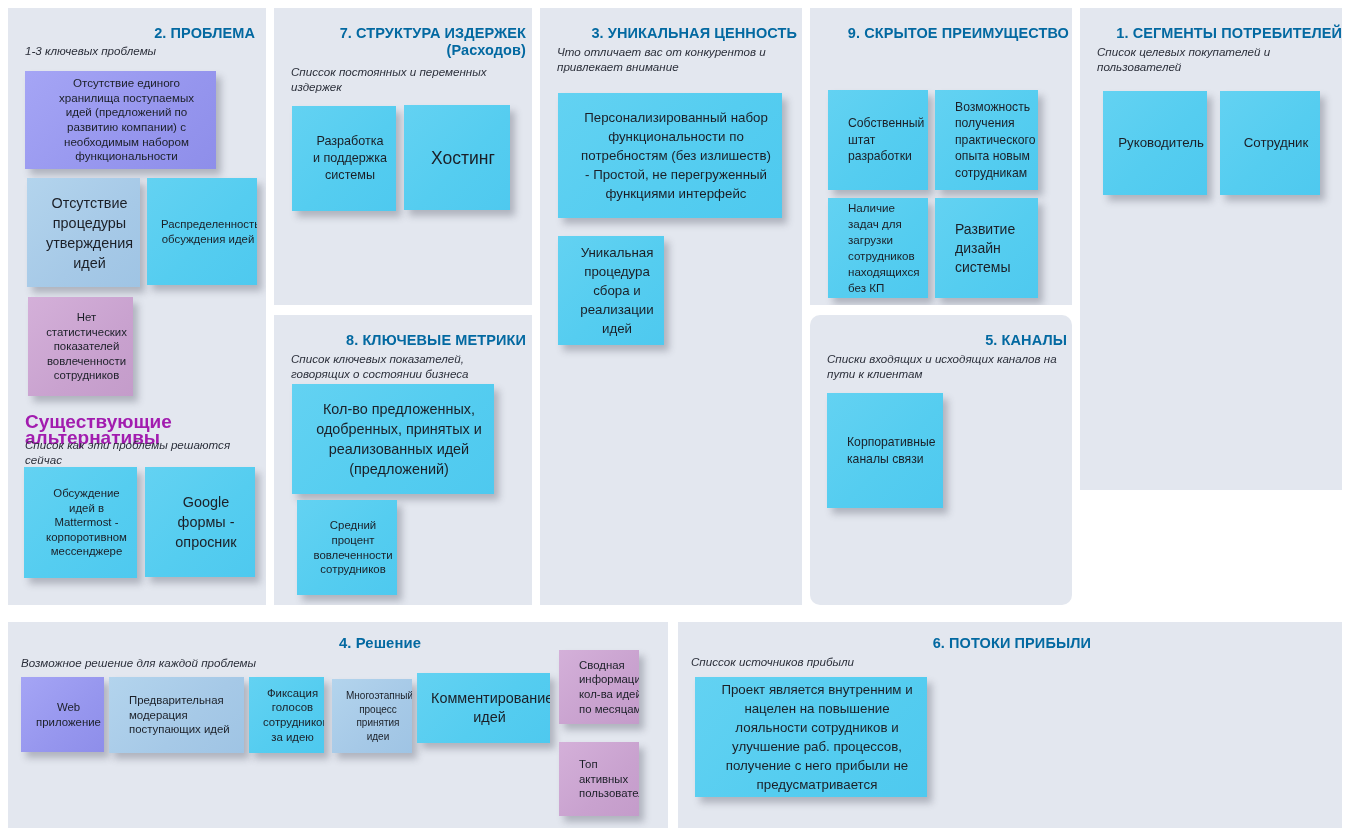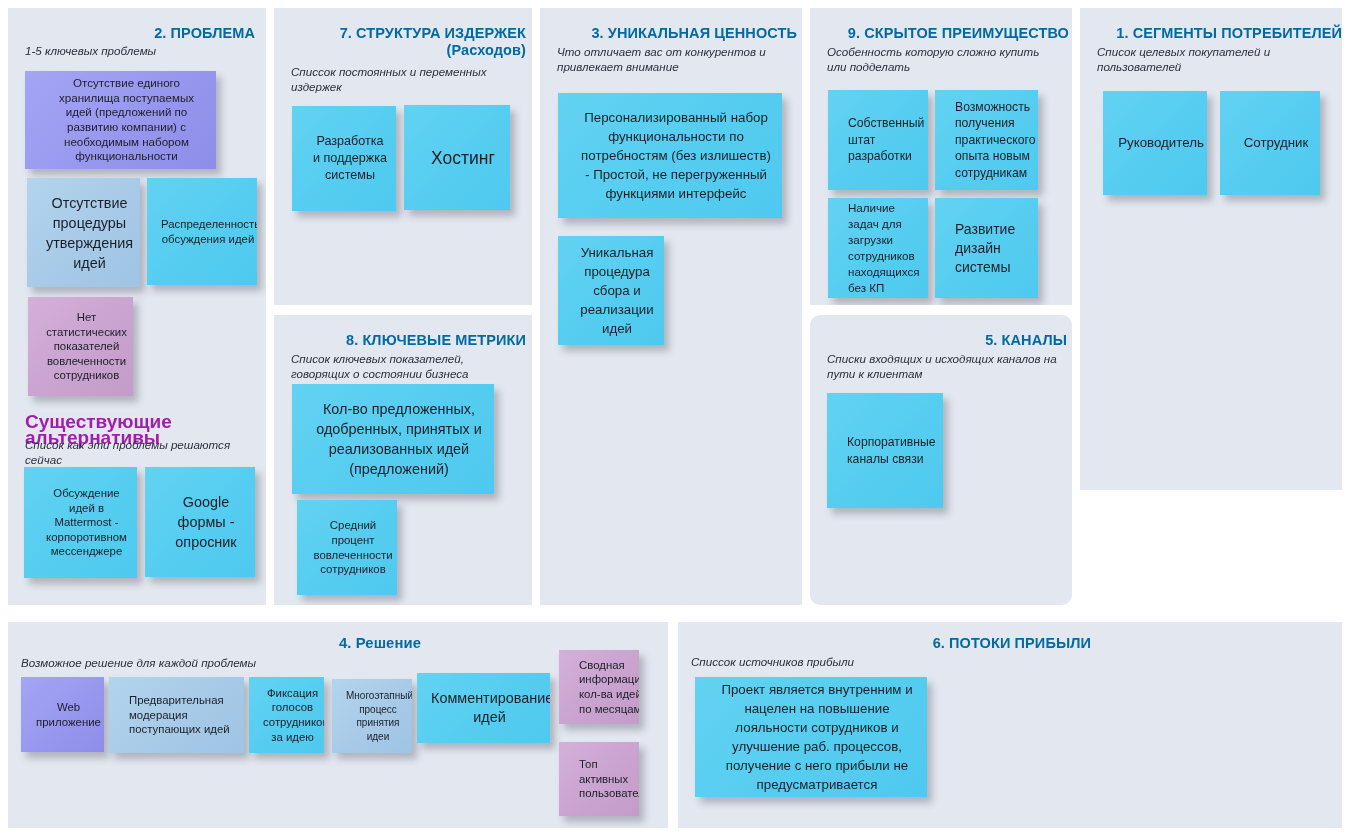--- a/index.html
+++ b/index.html
@@ -68,21 +68,21 @@
   .c-purple{ background: linear-gradient(135deg,#a5a5f5 0%,#9696ee 60%,#8e8eea 100%); }
   .c-mauve { background: linear-gradient(135deg,#d4b0d9 0%,#c9a2cf 60%,#c49cca 100%); }
 </style>
 </head>
 <body>
 
 <div id="board">
 
   <div class="panel" style="left:8px; top:8px; width:258px; height:597px;">
     <div class="panel-title" style="left:17px; top:17px; width:230px;">2. ПРОБЛЕМА</div>
-    <div class="panel-sub" style="left:17px; top:36px; width:230px;">1-5 ключевых проблемы</div>
+    <div class="panel-sub" style="left:17px; top:36px; width:230px;">1-3 ключевых проблемы</div>
 
     <div class="note c-purple n-center" style="left:17px; top:63px; width:191px; height:98px; font-size:11.6px; line-height:14.6px;">
       <span>Отсутствие единого хранилища поступаемых идей (предложений по развитию компании) с необходимым набором функциональности</span>
     </div>
 
     <div class="note c-blue n-center" style="left:19px; top:170px; width:113px; height:109px; font-size:14.4px; line-height:20px;">
       <span>Отсутствие процедуры утверждения идей</span>
     </div>
 
     <div class="note c-cyan n-center" style="left:139px; top:170px; width:110px; height:107px; font-size:11.4px; line-height:14.6px;">
@@ -142,21 +142,20 @@
       <span>Персонализированный набор функциональности по потребностям (без излишеств) - Простой, не перегруженный функциями интерфейс</span>
     </div>
 
     <div class="note c-cyan n-center" style="left:18px; top:228px; width:106px; height:109px; font-size:13.3px; line-height:19px;">
       <span>Уникальная процедура сбора и реализации идей</span>
     </div>
   </div>
 
   <div class="panel" style="left:810px; top:8px; width:262px; height:297px;">
     <div class="panel-title" style="left:17px; top:17px; width:242px;">9. СКРЫТОЕ ПРЕИМУЩЕСТВО</div>
-    <div class="panel-sub" style="left:17px; top:37px; width:230px;">Особенность которую сложно купить или подделать</div>
 
     <div class="note c-cyan n-left" style="left:18px; top:82px; width:100px; height:100px; font-size:12.2px; line-height:16.5px;">
       <span>Собственный штат разработки</span>
     </div>
 
     <div class="note c-cyan n-left" style="left:125px; top:82px; width:103px; height:100px; font-size:12.2px; line-height:16.5px;">
       <span>Возможность получения практического опыта новым сотрудникам</span>
     </div>
 
     <div class="note c-cyan n-left" style="left:18px; top:190px; width:100px; height:100px; font-size:11.6px; line-height:16px;">

